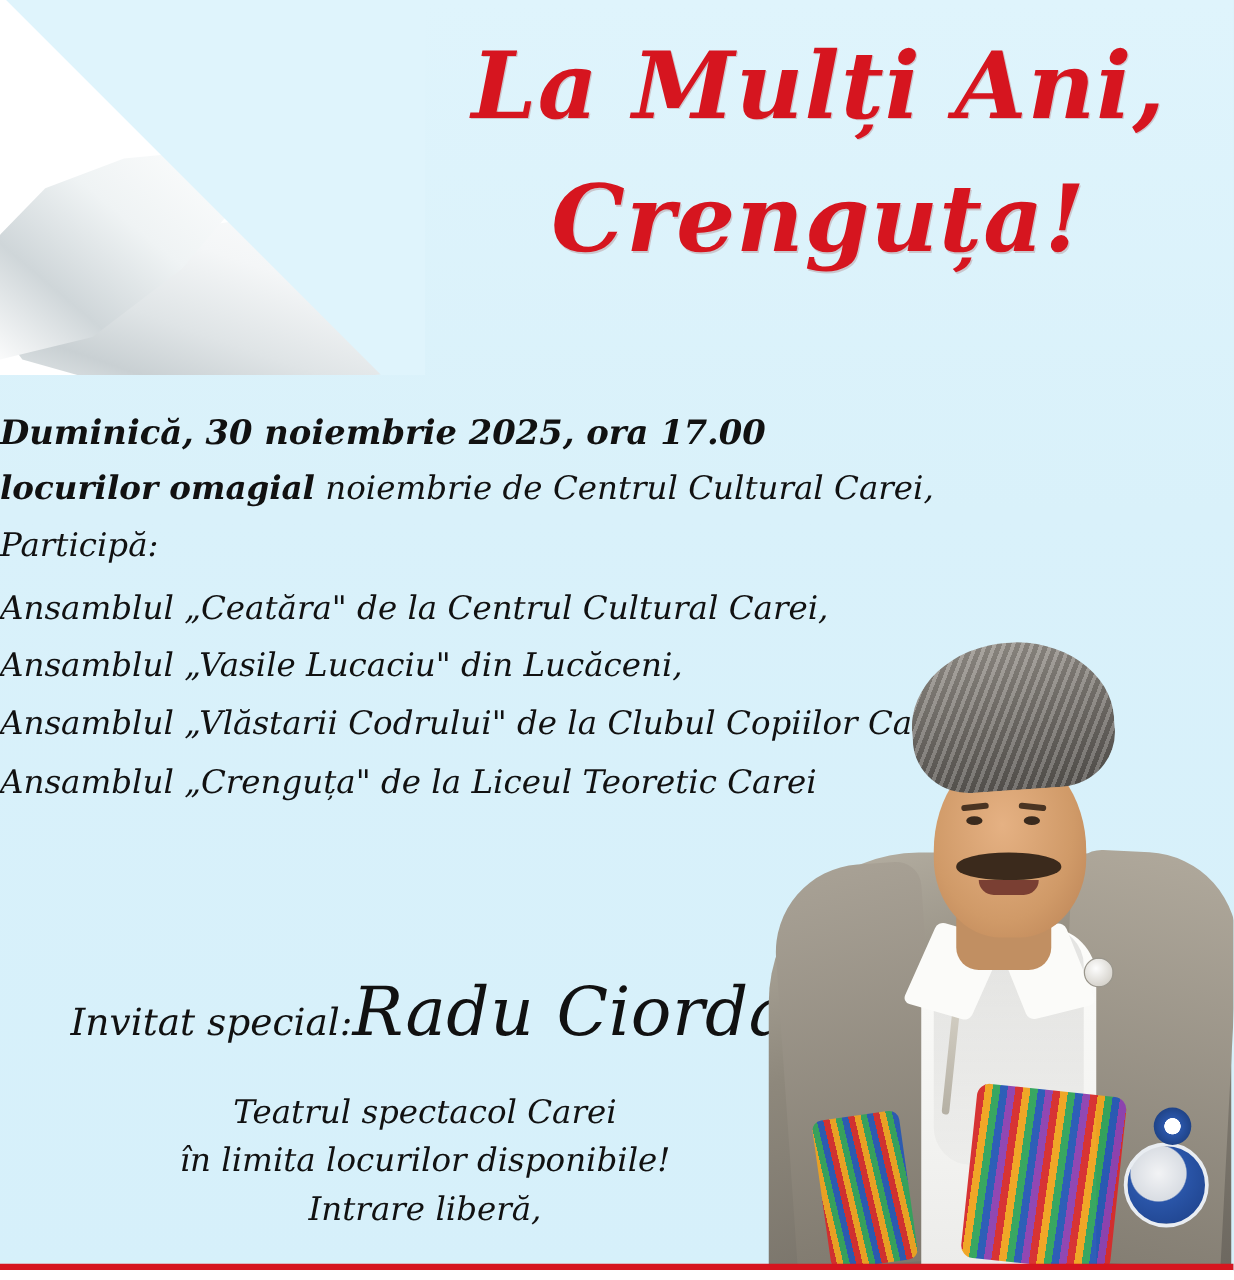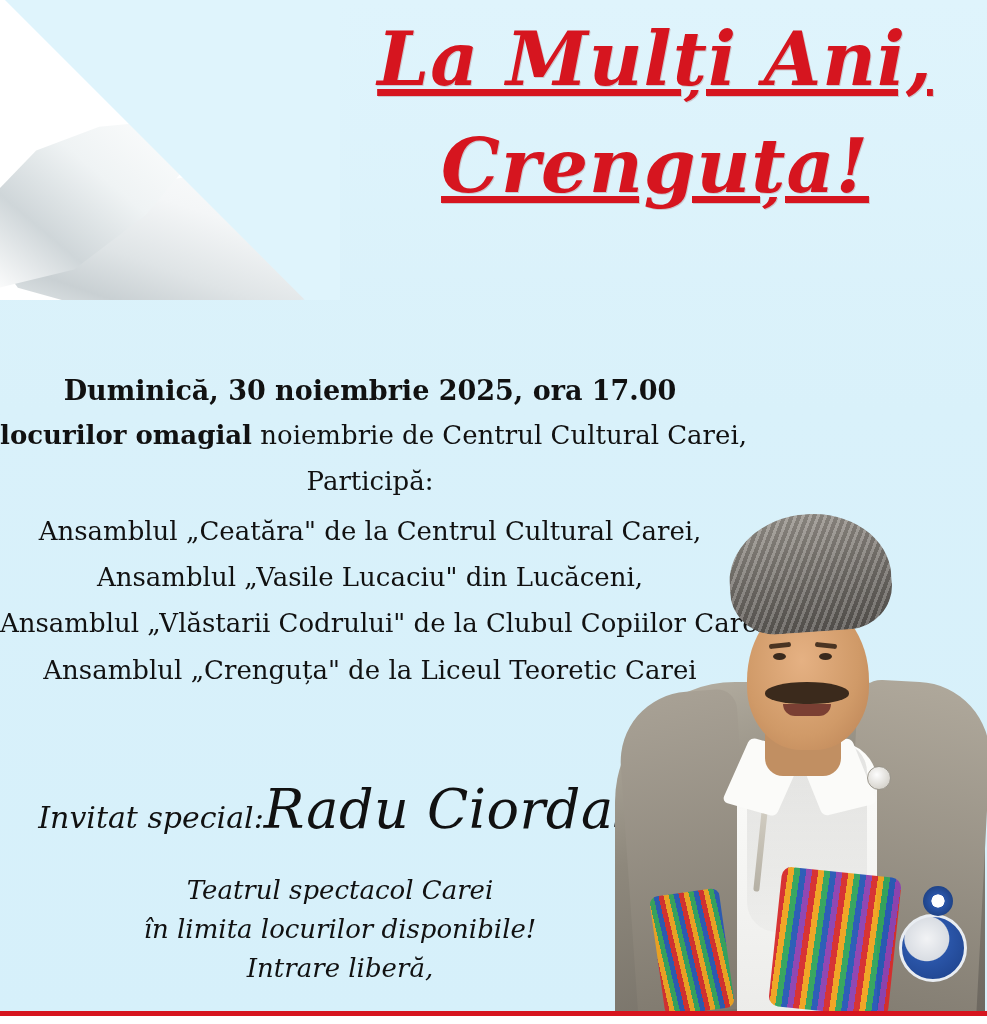--- a/index.html
+++ b/index.html
@@ -220,49 +220,48 @@
     position: absolute;
     left: 0; top: 0;
     width: 350px; height: 306px;
     background: linear-gradient(233deg, rgba(255,255,255,0) 0%, rgba(255,255,255,0) 49.6%, #ffffff 50%);
   }
 
   
   .title-block {
     position: absolute;
     left: 340px;
-    top: 12px;
+    top: 22px;
     width: 630px;
     text-align: center;
     color: #d6151f;
-    text-decoration: underline;
   }
   .title-line {
     font-family: "DejaVu Serif", serif;
     font-style: italic;
     font-weight: bold;
     font-size: 74px;
     line-height: 1.28;
     letter-spacing: 1px;
     text-shadow: 1px 1px 0 rgba(120,0,0,0.18);
   }
   .title-line.second {
     margin-top: 12px;
   }
 
   
   .body-block {
     position: absolute;
     left: 0;
     top: 324px;
     width: 740px;
-    text-align: center;
+    text-align: left;
     color: #111111;
     font-family: "DejaVu Serif", serif;
-    margin-top: 44px;
+    font-style: italic;
   }
   .line {
     font-size: 26px;
     line-height: 1.72;
     white-space: nowrap;
   }
   .line.bold { font-weight: bold; font-size: 26px; }
   .line.datel { font-weight: bold; font-size: 27px; }
   .line.small-gap { line-height: 1.62; }
   .line b { font-weight: bold; }
@@ -287,21 +286,21 @@
     top: 778px;
     width: 640px;
     text-align: center;
     color: #111;
     font-family: "DejaVu Serif", serif;
     font-style: italic;
   }
   .guest-row {
     display: flex;
     align-items: baseline;
-    justify-content: center;
+    justify-content: flex-end;
   }
   .guest-label {
     font-size: 30px;
   }
   .guest-name {
     font-size: 54px;
     letter-spacing: 0.5px;
   }
   .venue {
     margin-top: 30px;

